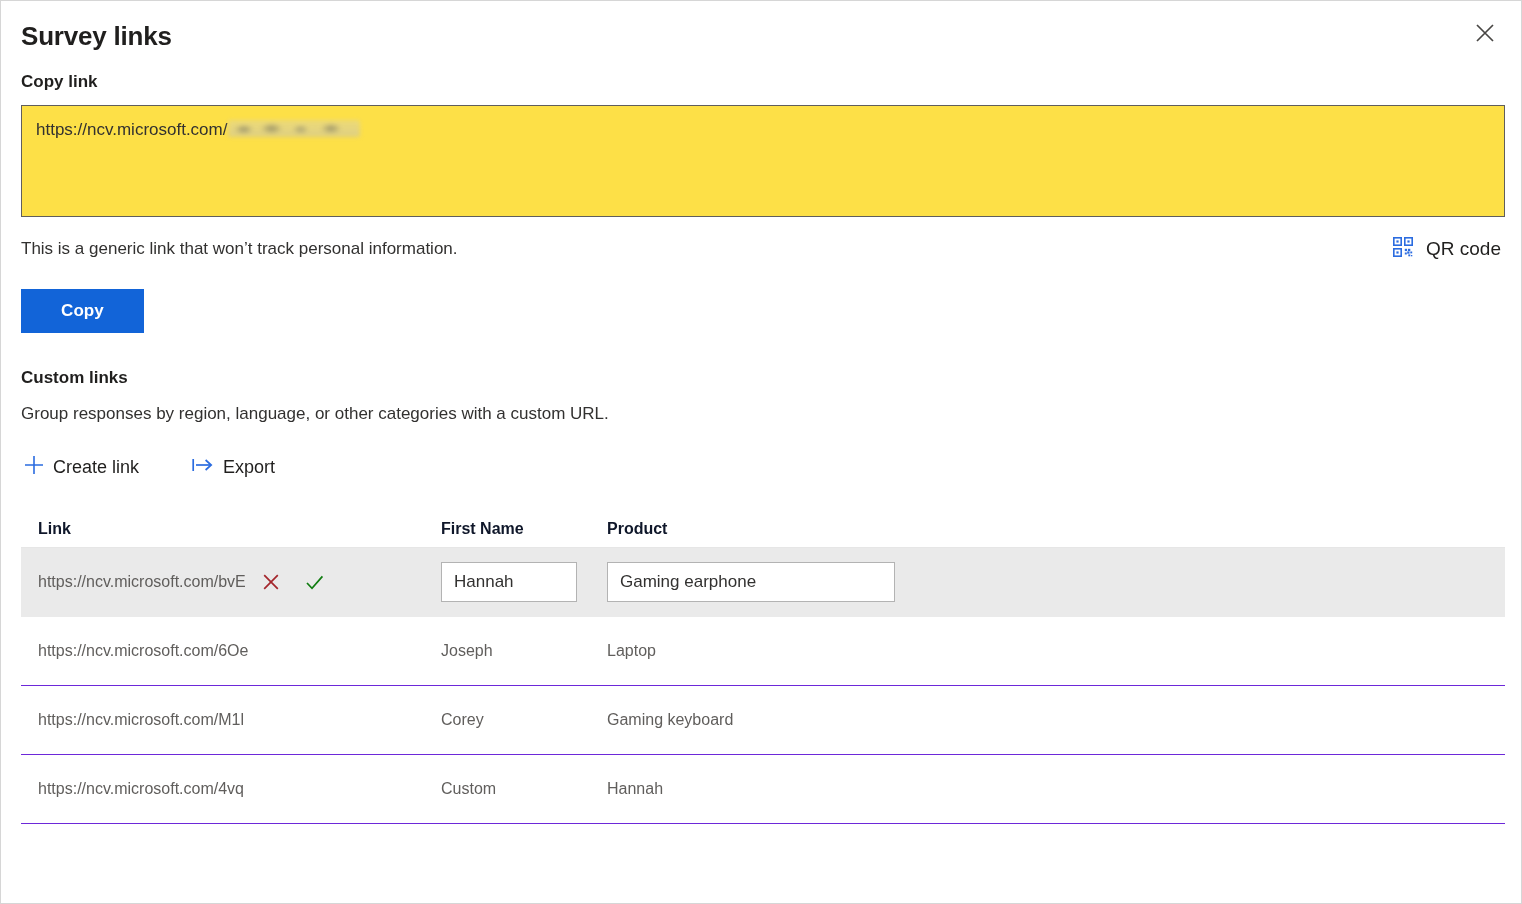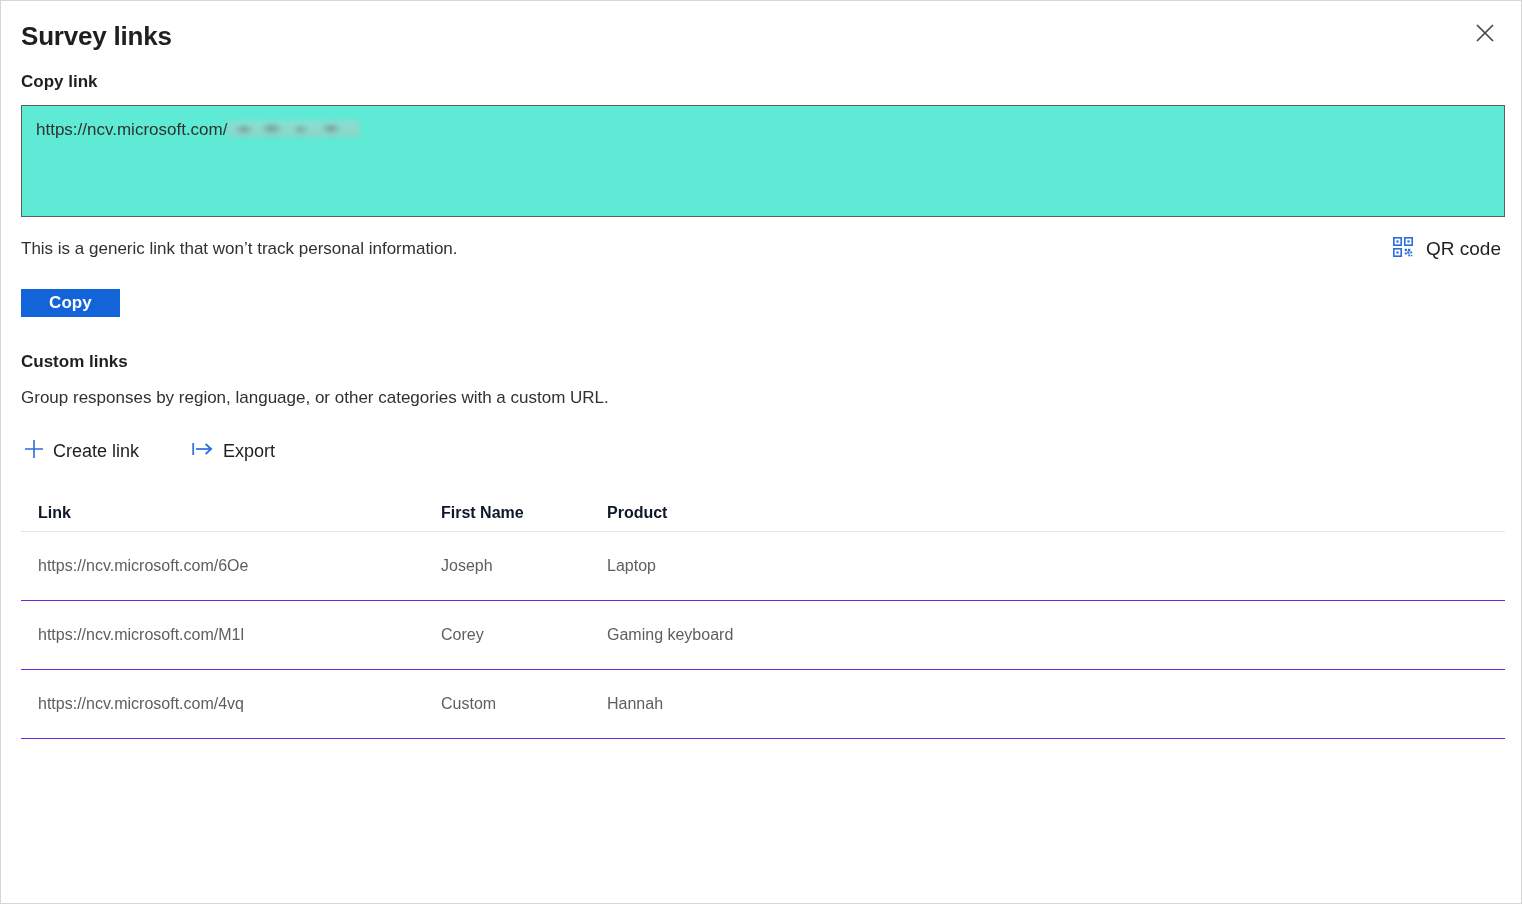--- a/index.html
+++ b/index.html
@@ -52,21 +52,21 @@
   }
   .field-label {
     font-size: 17px;
     font-weight: 600;
     color: #201f1e;
     margin: 18px 0 12px 0;
     line-height: 22px;
   }
   .link-box {
     border: 1px solid #605e5c;
-    background: #5eead4;
+    background: #fde047;
     height: 112px;
     box-sizing: border-box;
     padding: 12px 14px;
     font-size: 17px;
     color: #323130;
     line-height: 24px;
     width: 1484px;
     overflow: hidden;
     cursor: text;
   }
@@ -114,22 +114,22 @@
 
   .copy-button {
     margin-top: 26px;
     display: inline-block;
     background: #1264d8;
     color: #ffffff;
     border: none;
     font-family: "Liberation Sans", sans-serif;
     font-size: 17px;
     font-weight: 600;
-    height: 28px;
-    padding: 0 28px;
+    height: 44px;
+    padding: 0 40px;
     cursor: pointer;
     letter-spacing: .1px;
   }
 
   
   .custom-title {
     font-size: 17px;
     font-weight: 600;
     color: #201f1e;
     margin: 33px 0 0 0;
@@ -319,20 +319,43 @@
 
   
   <div class="table">
 
     <div class="t-row t-head">
       <div class="cell col-link">Link</div>
       <div class="cell col-first">First Name</div>
       <div class="cell col-product">Product</div>
     </div>
 
+    <div class="t-row t-body-row selected">
+      <div class="cell col-link">
+        <span class="link-cell-text">https://ncv.microsoft.com/bvE</span>
+        <span class="row-actions">
+          <span class="icon-btn">
+            <svg width="20" height="20" viewBox="0 0 20 20">
+              <path d="M3.2 3.2 L16.8 16.8 M16.8 3.2 L3.2 16.8" stroke="#a4262c" stroke-width="1.7" fill="none"></path>
+            </svg>
+          </span>
+          <span class="icon-btn">
+            <svg width="21" height="21" viewBox="0 0 21 21">
+              <path d="M3 11 L8 16.3 L18.4 4.4" stroke="#107c10" stroke-width="1.7" fill="none"></path>
+            </svg>
+          </span>
+        </span>
+      </div>
+      <div class="cell col-first">
+        <input class="edit-input first-name" value="Hannah" style="">
+      </div>
+      <div class="cell col-product">
+        <input class="edit-input product" value="Gaming earphone" style="">
+      </div>
+    </div>
 
     <div class="t-row t-body-row">
       <div class="cell col-link">
         <span class="link-cell-text">https://ncv.microsoft.com/6Oe</span>
       </div>
       <div class="cell col-first">Joseph</div>
       <div class="cell col-product">Laptop</div>
     </div>
 
     <div class="t-row t-body-row">

